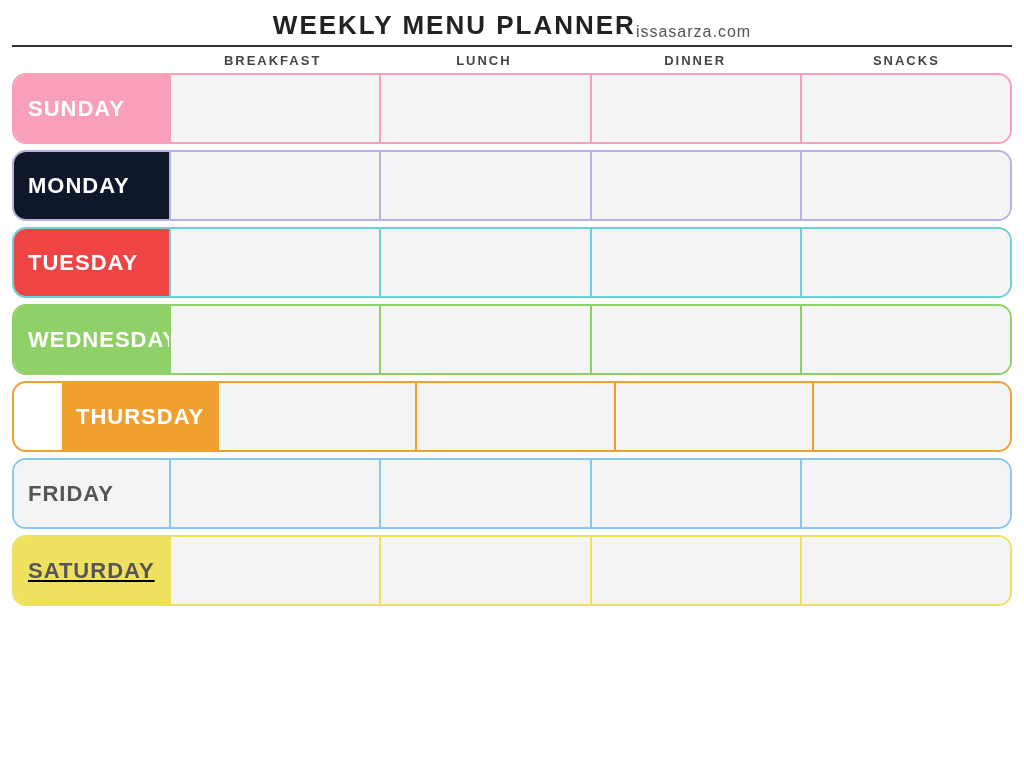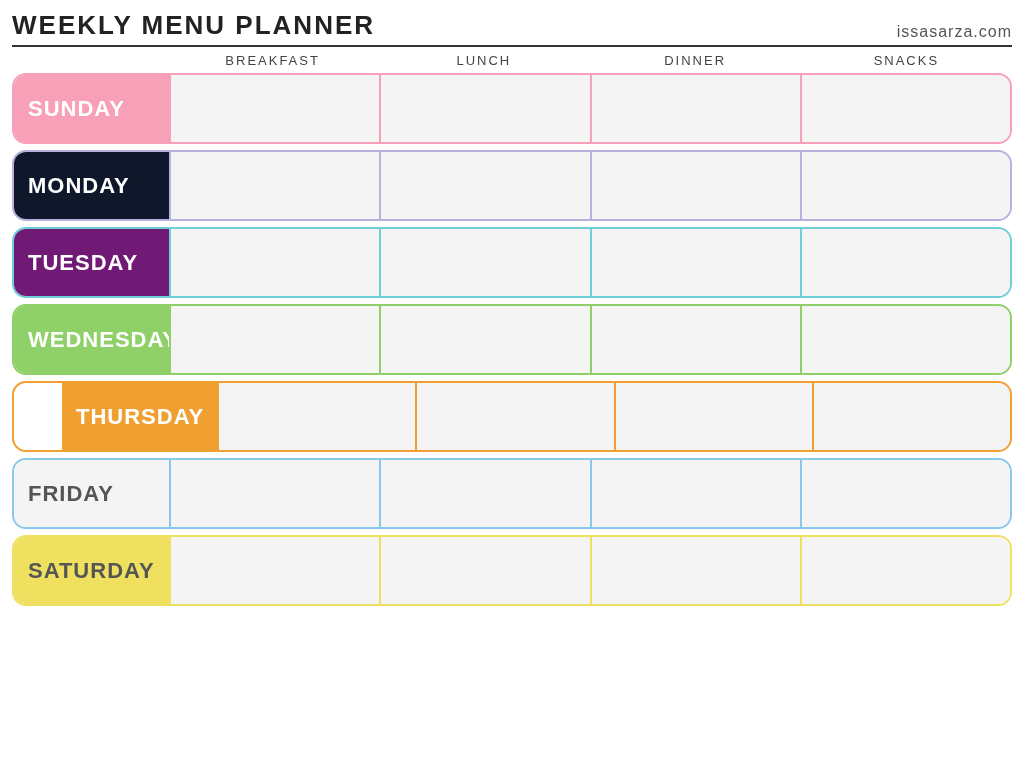--- a/index.html
+++ b/index.html
@@ -8,21 +8,21 @@
       background: #fff;
       font-family: 'Arial', sans-serif;
       width: 1024px;
       height: 781px;
       overflow: hidden;
       padding: 10px 12px;
     }
 
     .header {
       display: flex;
-      justify-content: space-between;
+      justify-content: center;
       align-items: flex-end;
       border-bottom: 2px solid #333;
       padding-bottom: 4px;
       margin-bottom: 6px;
     }
 
     .title {
       font-size: 26px;
       font-weight: bold;
       letter-spacing: 2px;
@@ -42,21 +42,21 @@
       grid-template-columns: 155px 1fr 1fr 1fr 1fr;
       margin-bottom: 5px;
     }
 
     .col-header {
       text-align: center;
       font-size: 13px;
       letter-spacing: 2px;
       text-transform: uppercase;
       color: #444;
-      font-weight: normal;
+      font-weight: bold;
     }
 
     .col-header:first-child {
       
     }
 
     .planner-grid {
       display: flex;
       flex-direction: column;
       gap: 6px;
@@ -94,40 +94,40 @@
     .row-sunday .day-label { background: #f8a0b8; }
     .row-sunday .day-cell { border-color: #f8a0b8; }
 
     
     .row-monday { border-color: #b8b0e0; }
     .row-monday .day-label { background: #0f172a; }
     .row-monday .day-cell { border-color: #b8b0e0; }
 
     
     .row-tuesday { border-color: #6dd0d8; }
-    .row-tuesday .day-label { background: #701a75; }
+    .row-tuesday .day-label { background: #ef4444; }
     .row-tuesday .day-cell { border-color: #6dd0d8; }
 
     
     .row-wednesday { border-color: #90d068; }
     .row-wednesday .day-label { background: #90d068; }
     .row-wednesday .day-cell { border-color: #90d068; }
 
     
     .row-thursday { border-color: #f0a030; padding-left: 48px; }
     .row-thursday .day-label { background: #f0a030; }
     .row-thursday .day-cell { border-color: #f0a030; }
 
     
     .row-friday { border-color: #88c8e8; }
     .row-friday .day-label { background: #f4f4f4; color: #555; }
     .row-friday .day-cell { border-color: #88c8e8; }
 
     
-    .row-saturday { border-color: #f0e060; }
+    .row-saturday { border-color: #f0e060; text-decoration: underline; }
     .row-saturday .day-label { background: #f0e060; color: #555; }
     .row-saturday .day-cell { border-color: #f0e060; }
   </style>
 </head>
 <body>
 
 <div class="header">
   <span class="title">Weekly Menu Planner</span>
   <span class="website">issasarza.com</span>
 </div>

